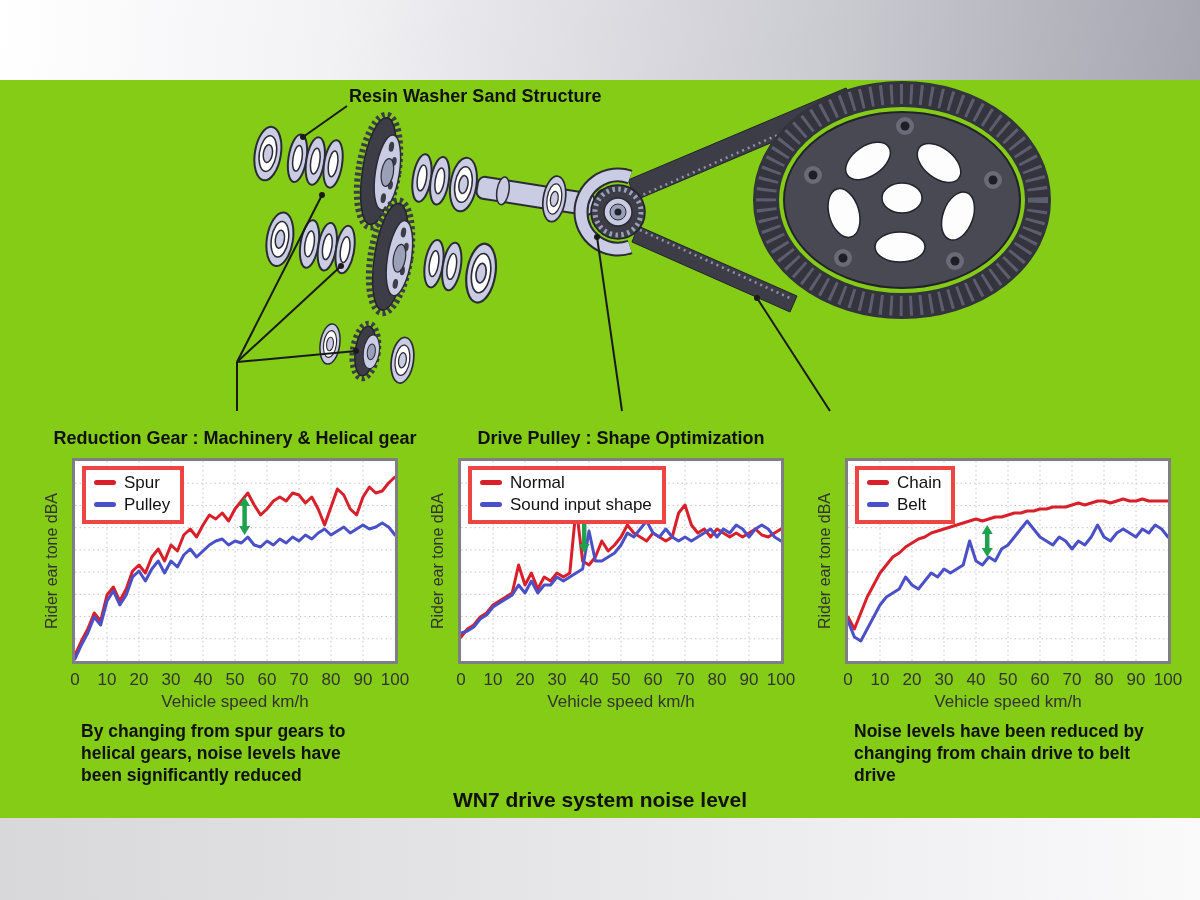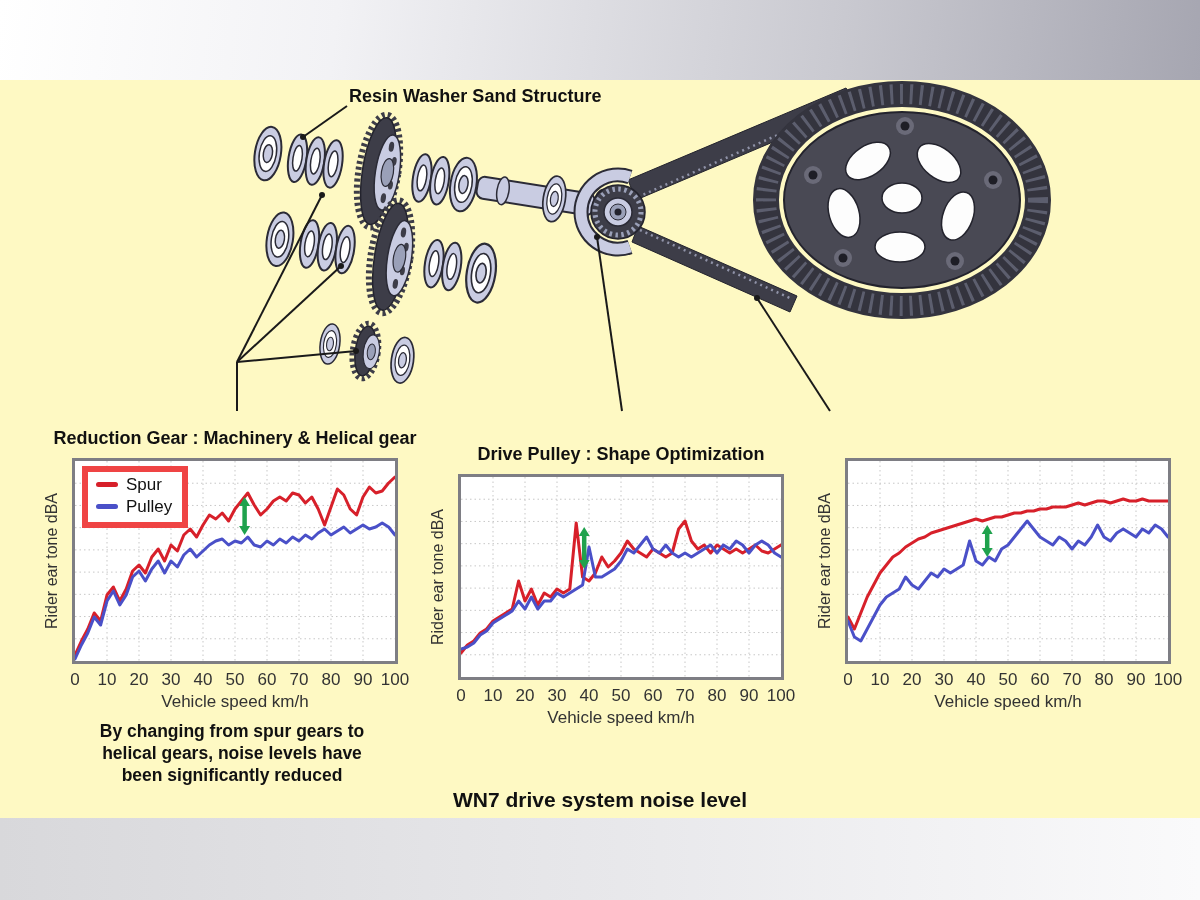--- a/index.html
+++ b/index.html
@@ -1,46 +1,46 @@
 <!DOCTYPE html>
 <html><head>
 <meta charset="utf-8">
 <style>
   html,body{margin:0;padding:0;background:#fff;}
-  .stage{position:relative;width:1200px;height:900px;background:#fef9c3;overflow:hidden;
+  .stage{position:relative;width:1200px;height:900px;background:#84cc16;overflow:hidden;
          font-family:"Liberation Sans",sans-serif;color:#111;}
   .top-bar{position:absolute;left:0;top:0;width:1200px;height:80px;
            background:linear-gradient(97deg,#ffffff 0%,#f2f2f5 28%,#c9c9d0 70%,#a6a6b1 100%);}
   .bottom-bar{position:absolute;left:0;top:818px;width:1200px;height:82px;
               background:linear-gradient(90deg,#d8d8db 0%,#e9e9ec 55%,#fafafb 100%);}
   .diagram{position:absolute;left:0;top:80px;width:1200px;height:332px;}
   .resin-label{position:absolute;left:349px;top:86px;font-size:18px;font-weight:bold;white-space:nowrap;}
   .chart-col{position:absolute;top:428px;width:404px;height:390px;}
-  #col-0{left:30px;} #col-1{left:416px;margin-top:16px;} #col-2{left:803px;}
+  #col-0{left:30px;} #col-1{left:416px;} #col-2{left:803px;}
   .c-title{position:absolute;top:0;left:205px;transform:translateX(-50%);
            font-size:18px;font-weight:bold;white-space:nowrap;color:#111;}
   .c-ylabel{position:absolute;left:22px;top:133px;width:0;height:0;}
   .c-ylabel span{position:absolute;display:block;transform:translate(-50%,-50%) rotate(-90deg);
                  white-space:nowrap;font-size:16px;color:#333;}
   .c-plot{position:absolute;left:42px;top:30px;width:320px;height:200px;
           border:3px solid #7e7e84;background:#fff;}
   .c-plot svg{display:block;}
   .grid{stroke:#c7c7c7;stroke-width:1;stroke-dasharray:1.5 3;}
-  .legend{position:absolute;left:7px;top:5px;background:#fff;border:6px solid #ef4444;
+  .legend{position:absolute;left:7px;top:5px;background:#fff;border:4px solid #ef4444;
           padding:2px 10px 4px 8px;display:flex;flex-direction:column;gap:1px;}
   .lg-row{display:flex;align-items:center;gap:8px;}
   .sw{width:22px;height:5px;border-radius:2.5px;flex:0 0 auto;}
   .lb{font-size:17px;color:#111;line-height:1.25;}
   .c-ticks{position:absolute;left:42px;top:242px;width:326px;height:20px;
            font-size:17px;color:#333;}
   .c-ticks span{position:absolute;top:0;transform:translateX(-50%);}
   .c-xlabel{position:absolute;left:205px;top:264px;transform:translateX(-50%);
             font-size:17px;color:#333;white-space:nowrap;}
   .c-caption{position:absolute;left:202px;top:292px;transform:translateX(-50%);
-             width:302px;text-align:center;font-size:17.5px;font-weight:bold;
+             width:302px;text-align:left;font-size:17.5px;font-weight:bold;
              line-height:1.26;color:#111;}
   .footer-title{position:absolute;left:600px;top:788px;transform:translateX(-50%);
                 font-size:21px;font-weight:bold;white-space:nowrap;}
   .co{stroke:#1a1a1a;stroke-width:2;fill:none;}
 </style>
 </head>
 <body>
 
 <div class="stage">
 
@@ -256,20 +256,30 @@
           <line class="grid" x1="0" y1="111.11111111111111" x2="320" y2="111.11111111111111"></line>
           <line class="grid" x1="0" y1="133.33333333333334" x2="320" y2="133.33333333333334"></line>
           <line class="grid" x1="0" y1="155.55555555555554" x2="320" y2="155.55555555555554"></line>
           <line class="grid" x1="0" y1="177.77777777777777" x2="320" y2="177.77777777777777"></line>
           <polyline points="0.0,176.0 6.4,168.0 12.8,164.0 19.2,156.0 25.6,152.0 32.0,144.0 38.4,140.0 44.8,136.0 51.2,132.0 57.6,104.0 64.0,124.0 70.4,112.0 76.8,128.0 83.2,116.0 89.6,120.0 96.0,112.0 102.4,116.0 108.8,112.0 115.2,46.0 121.6,100.0 128.0,104.0 134.4,96.0 140.8,80.0 147.2,90.0 153.6,84.0 160.0,76.0 166.4,64.0 172.8,72.0 179.2,76.0 185.6,80.0 192.0,72.0 198.4,76.0 204.8,80.0 211.2,76.0 217.6,52.0 224.0,44.0 230.4,64.0 236.8,72.0 243.2,68.0 249.6,76.0 256.0,68.0 262.4,72.0 268.8,76.0 275.2,72.0 281.6,76.0 288.0,72.0 294.4,68.0 300.8,74.0 307.2,76.0 313.6,72.0 320.0,68.0" fill="none" stroke="#d7202a" stroke-width="3" stroke-linejoin="round" stroke-linecap="round"></polyline>
           <polyline points="0.0,172.0 6.4,170.0 12.8,166.0 19.2,158.0 25.6,154.0 32.0,146.0 38.4,142.0 44.8,138.0 51.2,134.0 57.6,124.0 64.0,132.0 70.4,120.0 76.8,132.0 83.2,124.0 89.6,124.0 96.0,116.0 102.4,120.0 108.8,116.0 115.2,112.0 121.6,108.0 128.0,70.0 134.4,100.0 140.8,100.0 147.2,96.0 153.6,92.0 160.0,84.0 166.4,72.0 172.8,76.0 179.2,68.0 185.6,60.0 192.0,72.0 198.4,76.0 204.8,68.0 211.2,76.0 217.6,80.0 224.0,76.0 230.4,80.0 236.8,76.0 243.2,72.0 249.6,68.0 256.0,76.0 262.4,68.0 268.8,72.0 275.2,64.0 281.6,68.0 288.0,76.0 294.4,68.0 300.8,64.0 307.2,68.0 313.6,76.0 320.0,80.0" fill="none" stroke="#4a50c8" stroke-width="3" stroke-linejoin="round" stroke-linecap="round"></polyline>
           <line x1="123.2" y1="57" x2="123.2" y2="85" stroke="#1fa24d" stroke-width="4.5"></line>
           <polygon points="117.7,59 128.7,59 123.2,50" fill="#1fa24d"></polygon>
           <polygon points="117.7,83 128.7,83 123.2,92" fill="#1fa24d"></polygon>
         </svg>
+      <div class="legend" id="legend-1">
+          <div class="lg-row">
+            <span class="sw" style="background: rgb(215, 32, 42);"></span>
+            <span class="lb">Normal</span>
+          </div>
+          <div class="lg-row">
+            <span class="sw" style="background: rgb(74, 80, 200);"></span>
+            <span class="lb">Sound input shape</span>
+          </div>
+        </div>
     </div>
     <div class="c-ticks" id="ticks-1">
         <span style="left: 3px;">0</span>
         <span style="left: 35px;">10</span>
         <span style="left: 67px;">20</span>
         <span style="left: 99px;">30</span>
         <span style="left: 131px;">40</span>
         <span style="left: 163px;">50</span>
         <span style="left: 195px;">60</span>
         <span style="left: 227px;">70</span>
@@ -302,32 +312,43 @@
           <line class="grid" x1="0" y1="111.11111111111111" x2="320" y2="111.11111111111111"></line>
           <line class="grid" x1="0" y1="133.33333333333334" x2="320" y2="133.33333333333334"></line>
           <line class="grid" x1="0" y1="155.55555555555554" x2="320" y2="155.55555555555554"></line>
           <line class="grid" x1="0" y1="177.77777777777777" x2="320" y2="177.77777777777777"></line>
           <polyline points="0.0,156.0 6.4,168.0 12.8,152.0 19.2,136.0 25.6,124.0 32.0,112.0 38.4,104.0 44.8,96.0 51.2,92.0 57.6,86.0 64.0,82.0 70.4,78.0 76.8,76.0 83.2,72.0 89.6,70.0 96.0,68.0 102.4,66.0 108.8,64.0 115.2,62.0 121.6,60.0 128.0,58.0 134.4,60.0 140.8,58.0 147.2,56.0 153.6,56.0 160.0,54.0 166.4,52.0 172.8,52.0 179.2,50.0 185.6,50.0 192.0,48.0 198.4,48.0 204.8,46.0 211.2,46.0 217.6,46.0 224.0,44.0 230.4,42.0 236.8,44.0 243.2,42.0 249.6,40.0 256.0,40.0 262.4,42.0 268.8,40.0 275.2,38.0 281.6,40.0 288.0,40.0 294.4,38.0 300.8,40.0 307.2,40.0 313.6,40.0 320.0,40.0" fill="none" stroke="#d7202a" stroke-width="3" stroke-linejoin="round" stroke-linecap="round"></polyline>
           <polyline points="0.0,160.0 6.4,176.0 12.8,180.0 19.2,168.0 25.6,156.0 32.0,144.0 38.4,136.0 44.8,132.0 51.2,128.0 57.6,116.0 64.0,124.0 70.4,128.0 76.8,120.0 83.2,112.0 89.6,116.0 96.0,108.0 102.4,112.0 108.8,108.0 115.2,104.0 121.6,80.0 128.0,100.0 134.4,104.0 140.8,96.0 147.2,100.0 153.6,88.0 160.0,84.0 166.4,76.0 172.8,68.0 179.2,60.0 185.6,68.0 192.0,76.0 198.4,80.0 204.8,84.0 211.2,76.0 217.6,80.0 224.0,88.0 230.4,80.0 236.8,84.0 243.2,76.0 249.6,64.0 256.0,76.0 262.4,80.0 268.8,72.0 275.2,68.0 281.6,72.0 288.0,76.0 294.4,68.0 300.8,72.0 307.2,64.0 313.6,68.0 320.0,76.0" fill="none" stroke="#4a50c8" stroke-width="3" stroke-linejoin="round" stroke-linecap="round"></polyline>
           <line x1="139.2" y1="71" x2="139.2" y2="89" stroke="#1fa24d" stroke-width="4.5"></line>
           <polygon points="133.7,73 144.7,73 139.2,64" fill="#1fa24d"></polygon>
           <polygon points="133.7,87 144.7,87 139.2,96" fill="#1fa24d"></polygon>
         </svg>
+      <div class="legend" id="legend-2">
+          <div class="lg-row">
+            <span class="sw" style="background: rgb(215, 32, 42);"></span>
+            <span class="lb">Chain</span>
+          </div>
+          <div class="lg-row">
+            <span class="sw" style="background: rgb(74, 80, 200);"></span>
+            <span class="lb">Belt</span>
+          </div>
+        </div>
     </div>
     <div class="c-ticks" id="ticks-2">
         <span style="left: 3px;">0</span>
         <span style="left: 35px;">10</span>
         <span style="left: 67px;">20</span>
         <span style="left: 99px;">30</span>
         <span style="left: 131px;">40</span>
         <span style="left: 163px;">50</span>
         <span style="left: 195px;">60</span>
         <span style="left: 227px;">70</span>
         <span style="left: 259px;">80</span>
         <span style="left: 291px;">90</span>
         <span style="left: 323px;">100</span>
       </div>
     <div class="c-xlabel">Vehicle speed km/h</div>
+    <div class="c-caption">Noise levels have been reduced by changing from chain drive to belt drive</div>
   </div>
 
   <div class="footer-title">WN7 drive system noise level</div>
 
 </div>
 
 </body></html>

